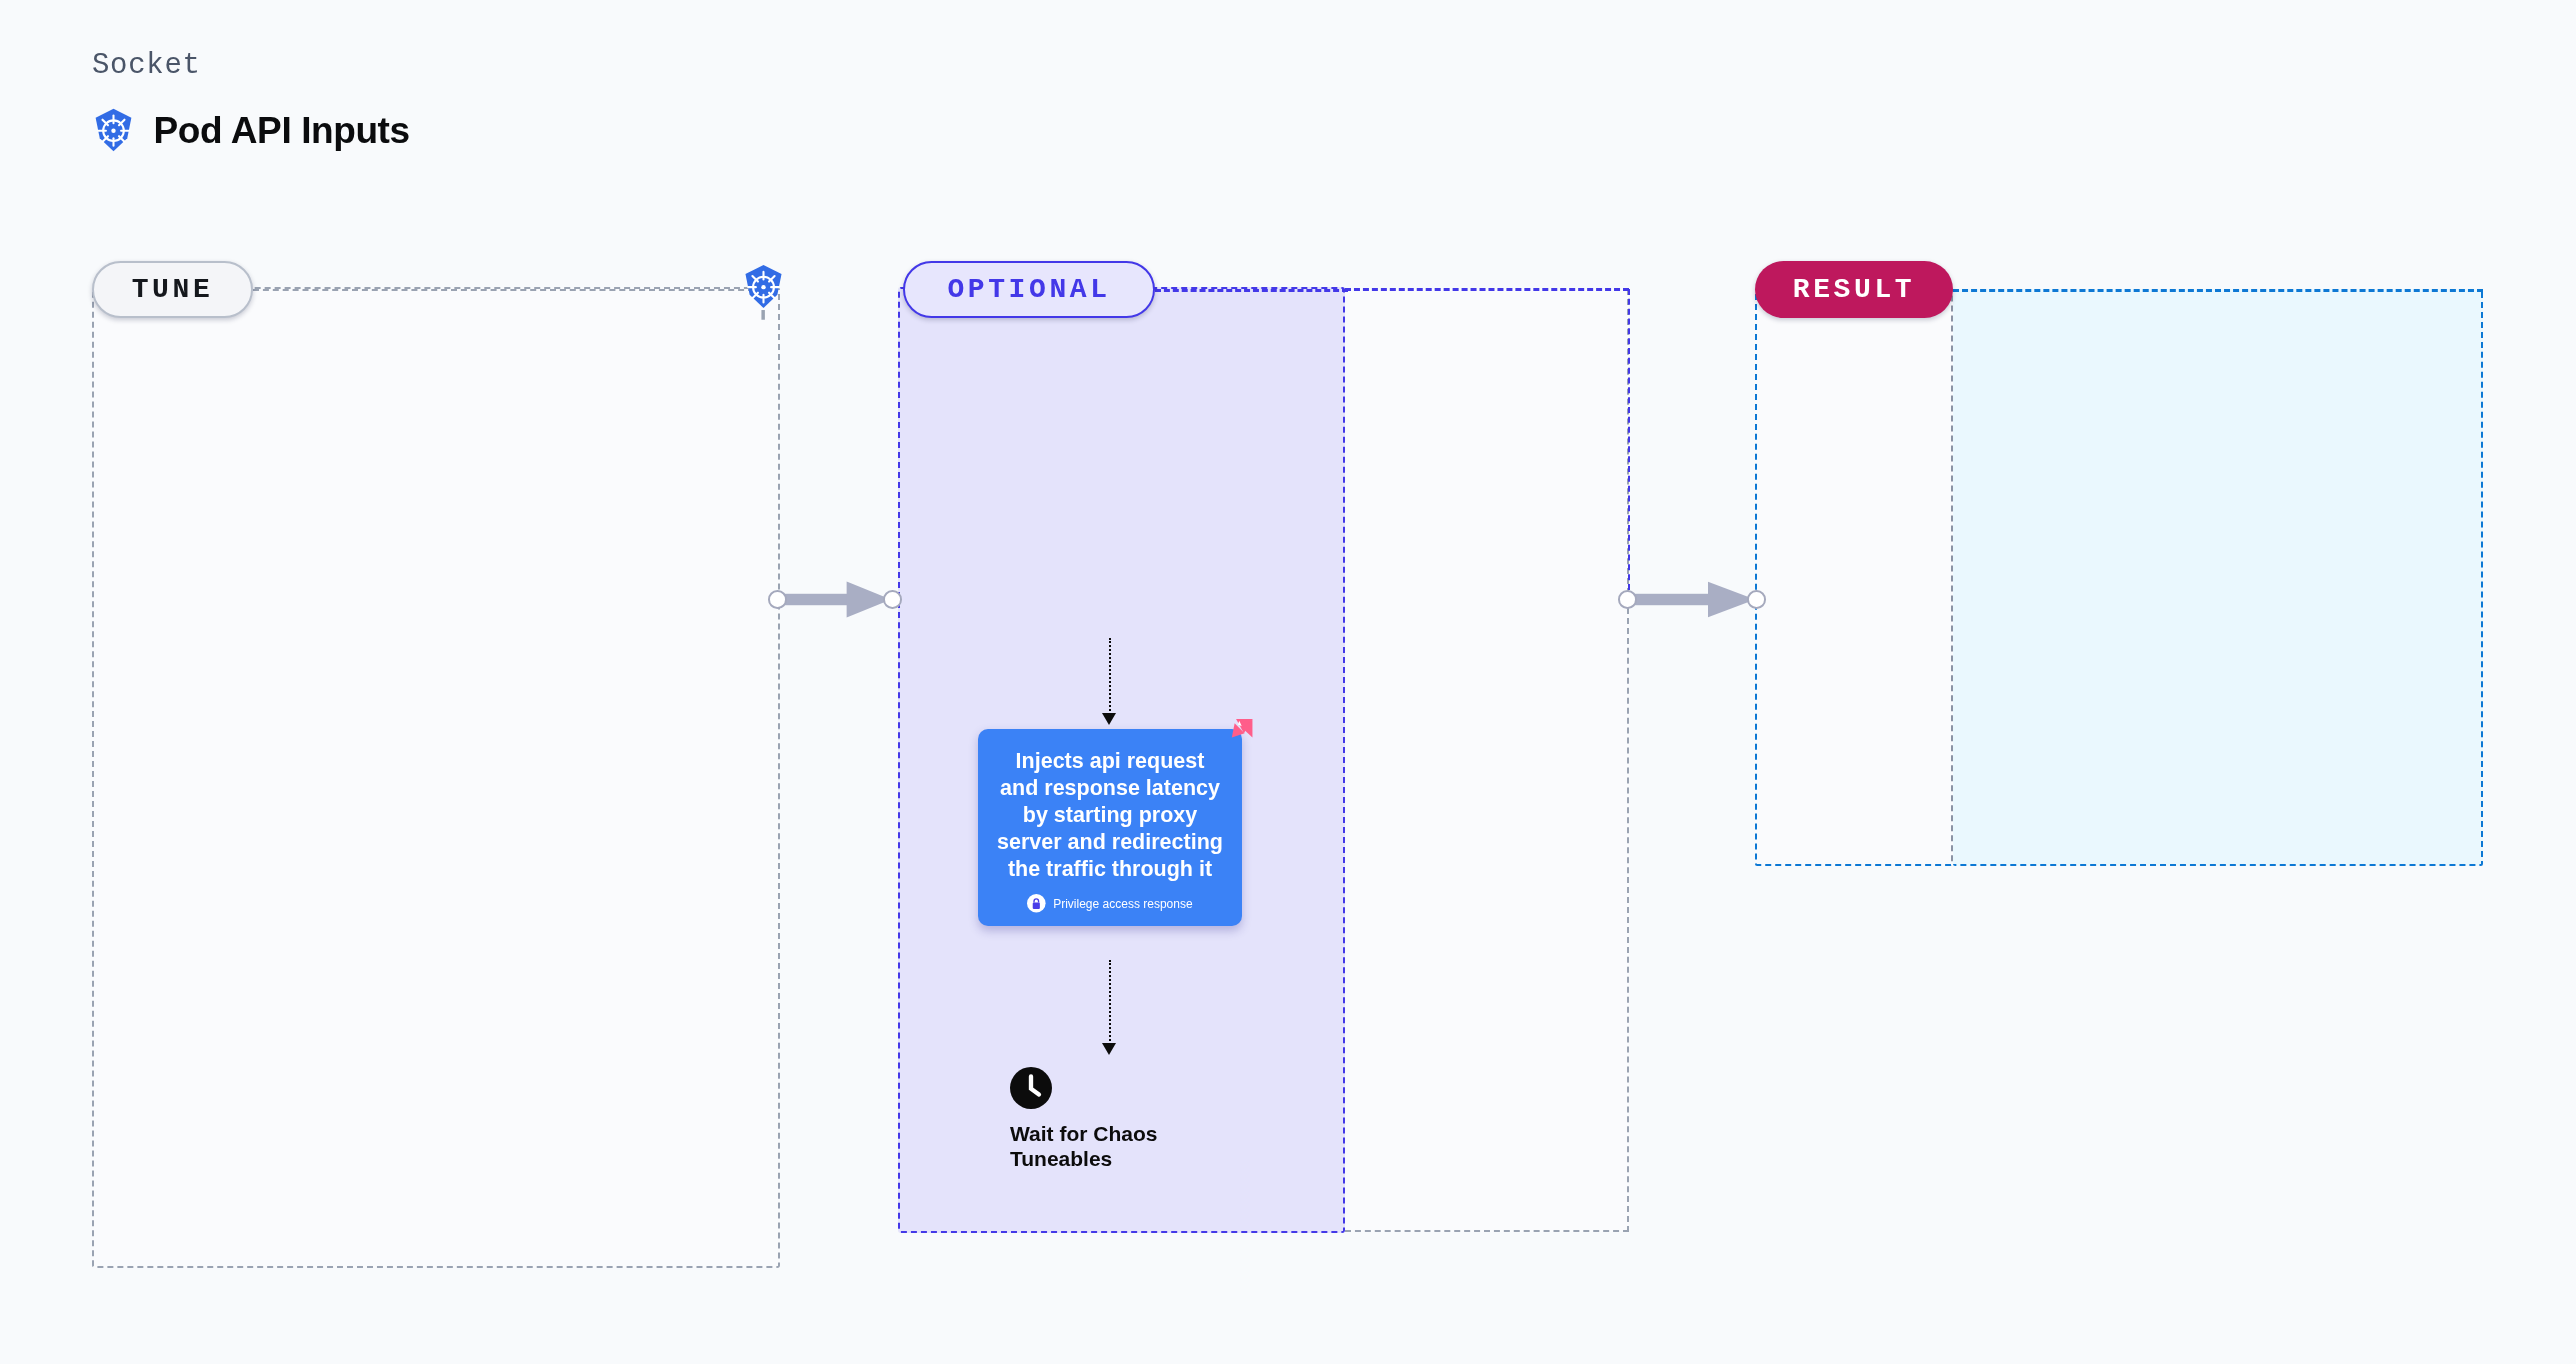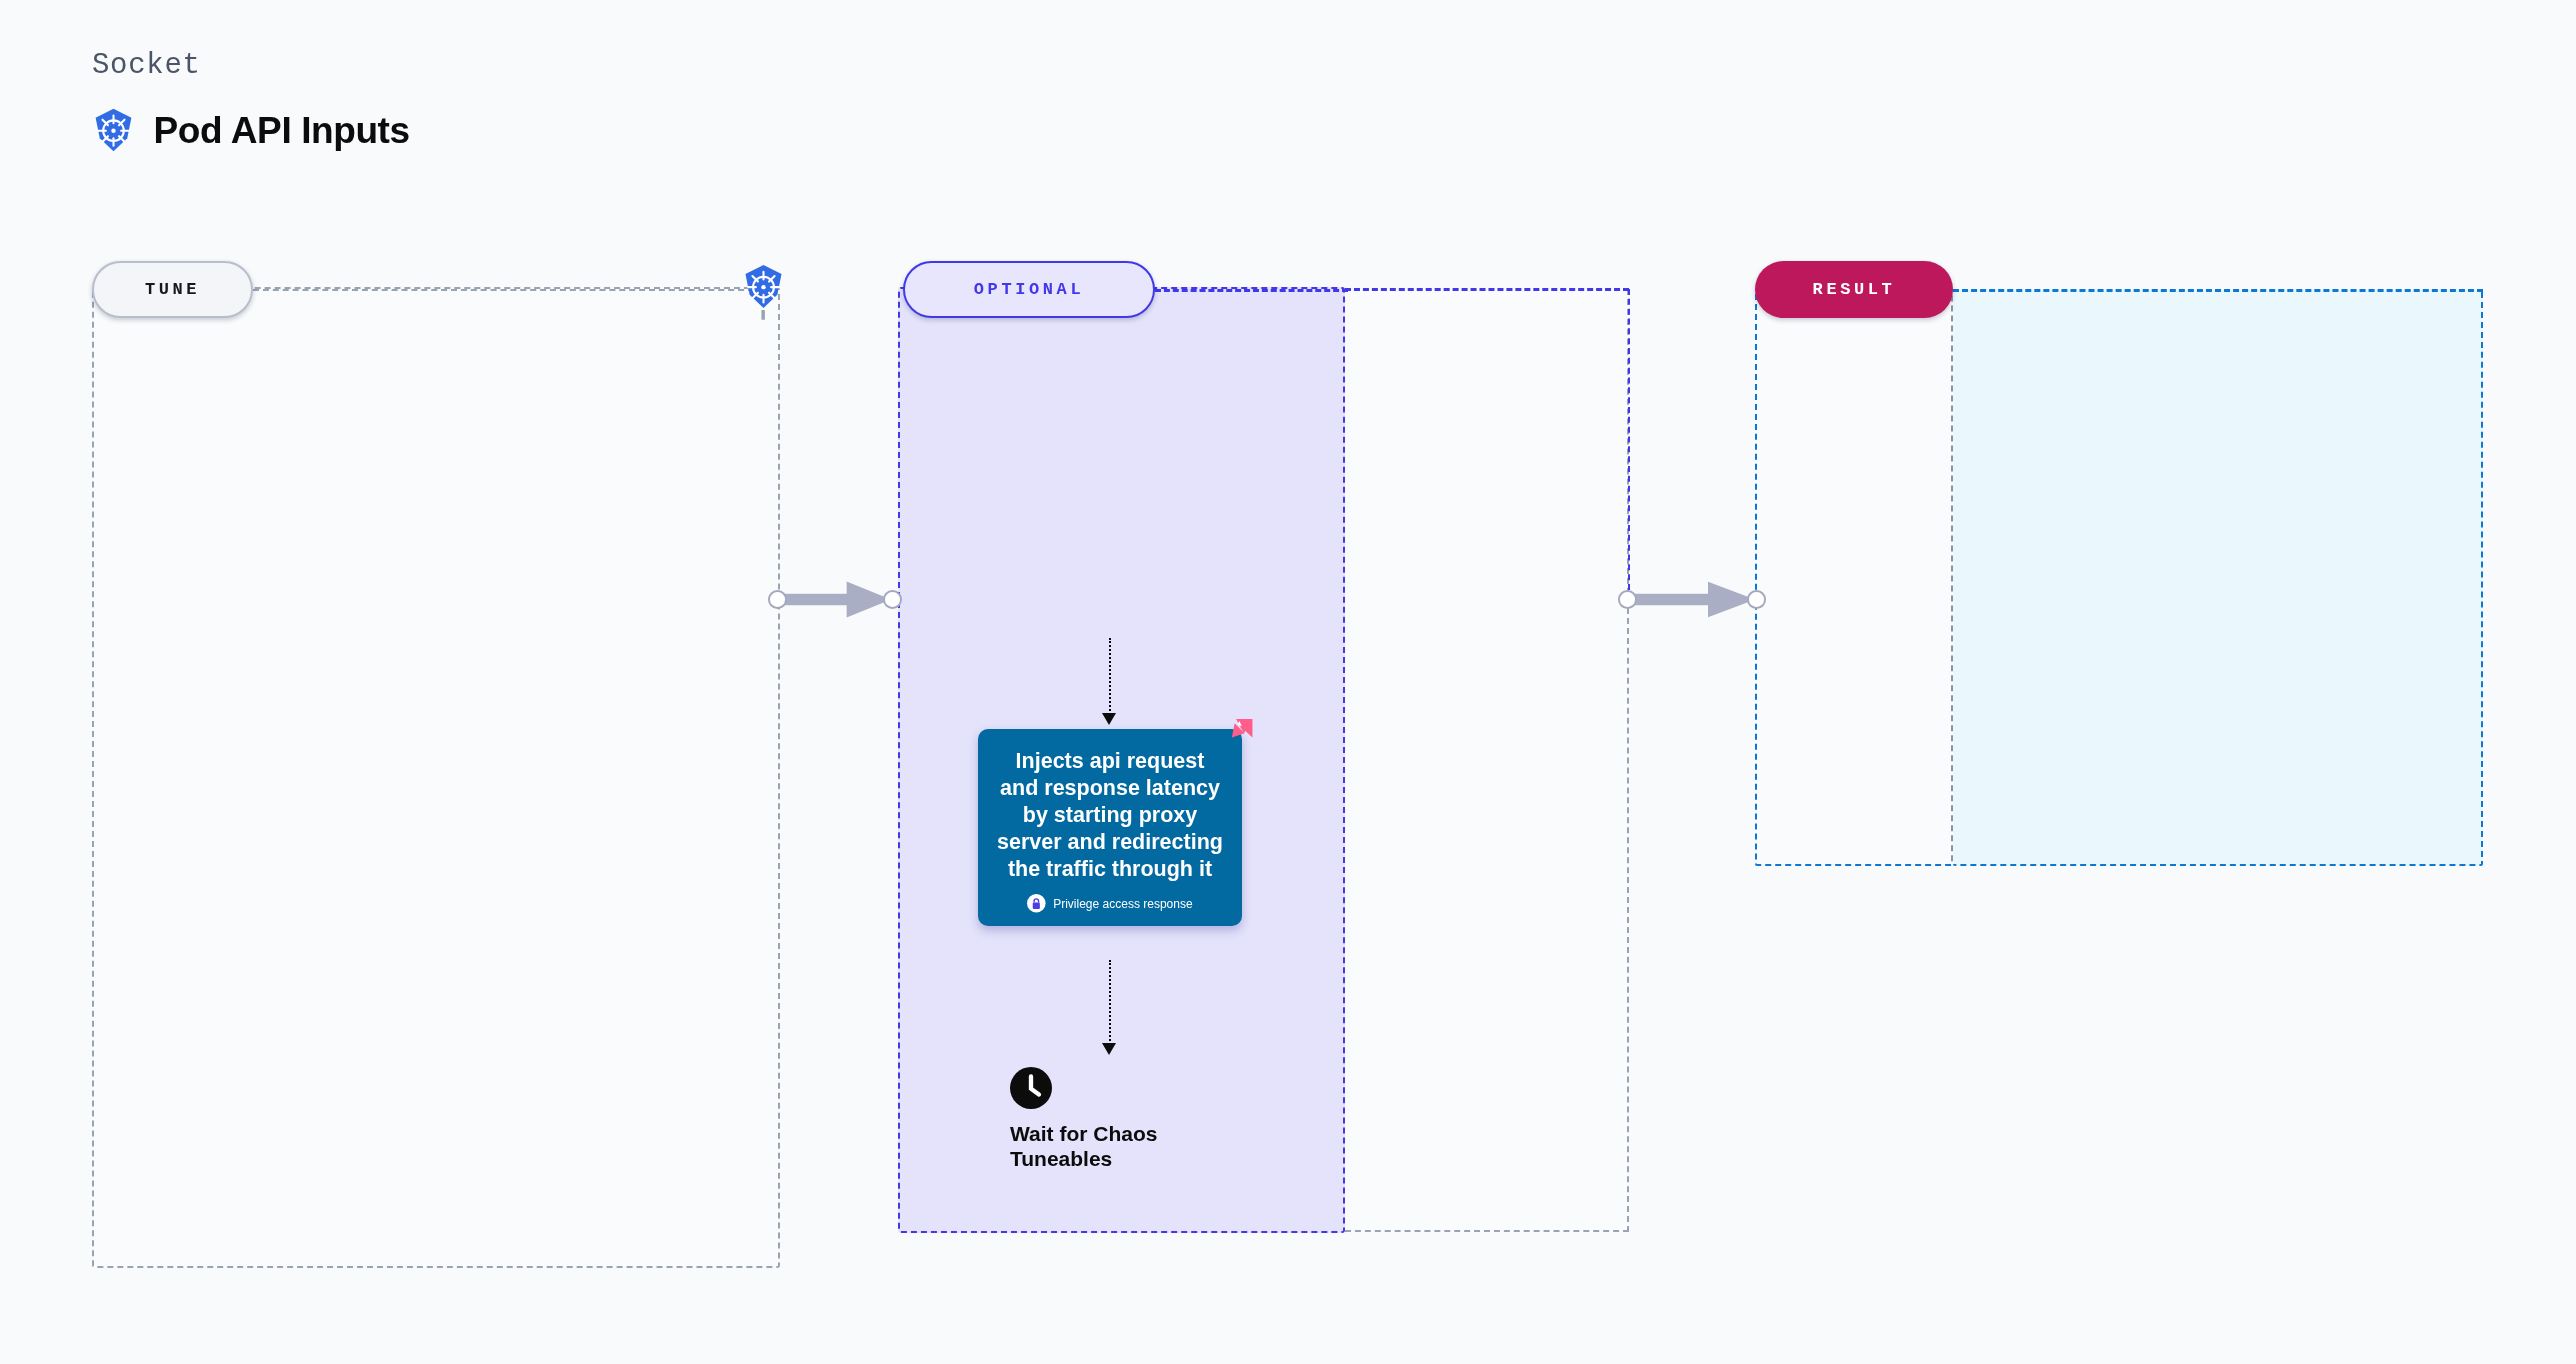--- a/index.html
+++ b/index.html
@@ -16,21 +16,21 @@
     font-family: "Liberation Mono", monospace;
     font-size: 29px; color: #4a5568; letter-spacing: 0.7px;
   }
   #title-row { display: flex; align-items: center; gap: 18.6px; margin-top: 26px; }
   #fault-title { font-size: 37px; font-weight: 700; color: #0b0c0e; letter-spacing: -0.4px; }
 
   
   .pill {
     position: absolute; display: flex; align-items: center; justify-content: center;
     border-radius: 33px; font-family: "Liberation Mono", monospace;
-    font-size: 17px; font-weight: 700; letter-spacing: 3.6px;
+    font-size: 28px; font-weight: 700; letter-spacing: 3.6px;
     box-shadow: 0 2.1px 5px rgba(20,25,60,.22);
     z-index: 6;
   }
   .dashcol { position: absolute; z-index: 1; }
 
   
   #tune-col {
     left: 92px; top: 287px; width: 688px; height: 981px;
     border: 2.1px dashed #9aa3b2; border-radius: 2.9px;
     background: #fafbfd;
@@ -144,21 +144,21 @@
   }
   .vdash-head {
     position: absolute; width: 0; height: 0;
     border-left: 7.9px solid transparent; border-right: 7.9px solid transparent;
     border-top: 12px solid #0c0c0c; z-index: 4;
   }
 
   
   #inject-box {
     position: absolute; left: 978px; top: 729px; width: 264px;
-    background: #0369a1; border-radius: 10px; padding: 18.6px 17px 13px;
+    background: #3b82f6; border-radius: 10px; padding: 18.6px 17px 13px;
     box-shadow: 0 4.3px 10px rgba(40,34,140,.25); z-index: 5;
   }
   #inject-text {
     color: #fff; font-size: 21.5px; font-weight: 700; line-height: 1.26; text-align: center;
   }
   #inject-priv {
     display: flex; align-items: center; justify-content: center; gap: 7.2px; margin-top: 11.5px;
   }
   #inject-priv span { color: #fff; font-size: 12px; }
   #harness-logo { position: absolute; right: -14.3px; top: -13px; z-index: 6; }

